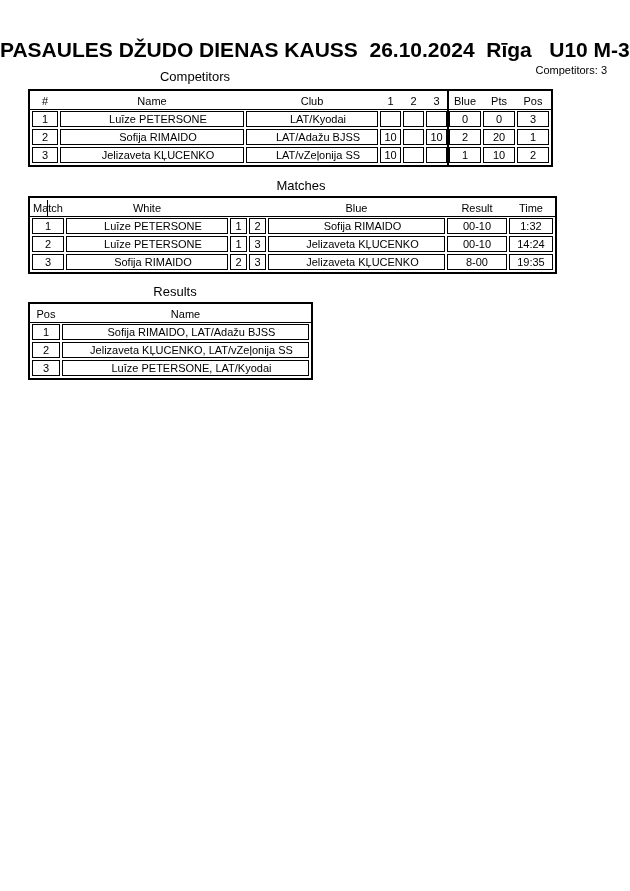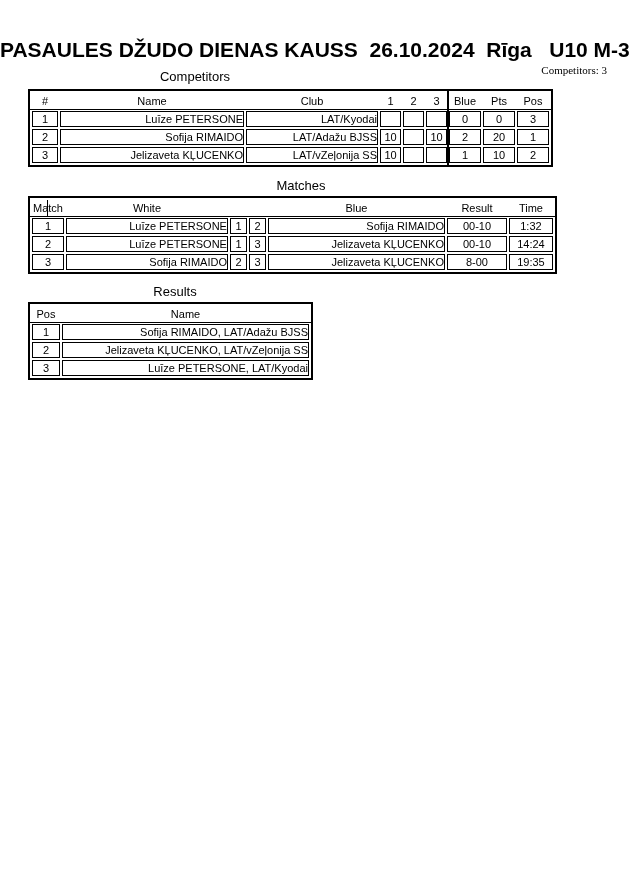--- a/index.html
+++ b/index.html
@@ -1,34 +1,34 @@
 <!DOCTYPE html>
 <html><head>
 <meta charset="utf-8">
 <style>
   html,body{margin:0;padding:0;background:#fff;}
   .page{position:relative;width:630px;height:891px;background:#fff;overflow:hidden;
         font-family:"Liberation Sans",sans-serif;color:#000;}
   .title{position:absolute;top:38px;left:0;width:630px;text-align:center;
          font-size:21px;font-weight:bold;white-space:pre;letter-spacing:0px;}
-  .count{position:absolute;top:64px;right:23px;font-size:11px;white-space:pre;font-family:Liberation Serif, serif;}
+  .count{position:absolute;top:64px;right:23px;font-size:11px;white-space:pre;}
   .seclabel{position:absolute;font-size:13px;transform:translateX(-50%);white-space:pre;}
   .lbl-comp{top:69px;left:195px;}
   .lbl-match{top:178px;left:301px;}
   .lbl-res{top:284px;left:175px;text-align:center;}
   .tblwrap{position:absolute;border:2px solid #000;background:#fff;}
   .wrap-comp{top:89px;left:28px;}
   .wrap-match{top:196px;left:28px;}
   .wrap-res{top:302px;left:28px;}
   table{border-collapse:separate;border-spacing:2px;}
   td,th{box-sizing:border-box;height:16px;padding:0;font-size:11px;line-height:12px;
         font-weight:normal;overflow:hidden;white-space:nowrap;}
   td{border:1px solid #000;text-align:center;}
   th{border:1px solid transparent;text-align:center;}
-  td.l{text-align:right;padding-left:12px;}
+  td.l{text-align:center;padding-left:12px;}
   
   .hline{position:absolute;left:0;right:0;top:18px;height:1px;background:#000;}
   
   .vline{position:absolute;top:0;bottom:0;width:2px;background:#000;left:417px;}
   
   .mline{position:absolute;top:2px;height:16px;width:1px;background:#000;left:17px;}
   
   .t-comp th:nth-child(1),.t-comp td:nth-child(1){width:26px;}
   .t-comp th:nth-child(2),.t-comp td:nth-child(2){width:184px;}
   .t-comp th:nth-child(3),.t-comp td:nth-child(3){width:132px;}

